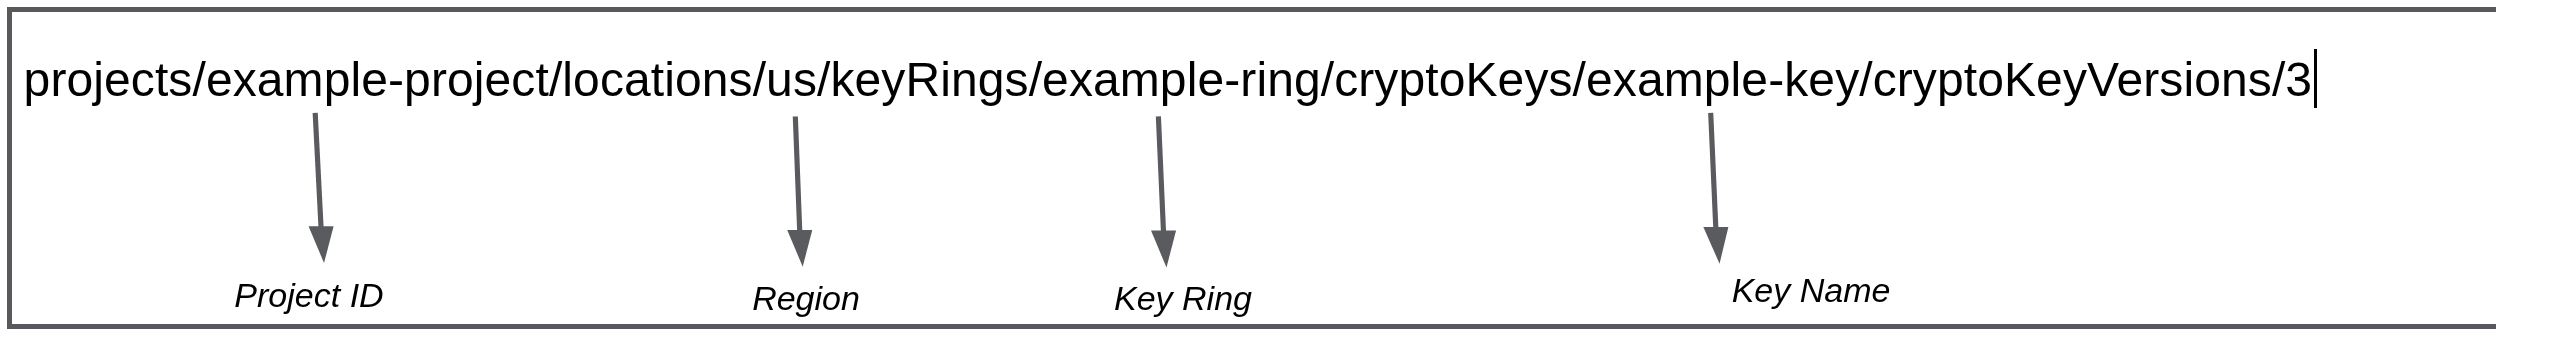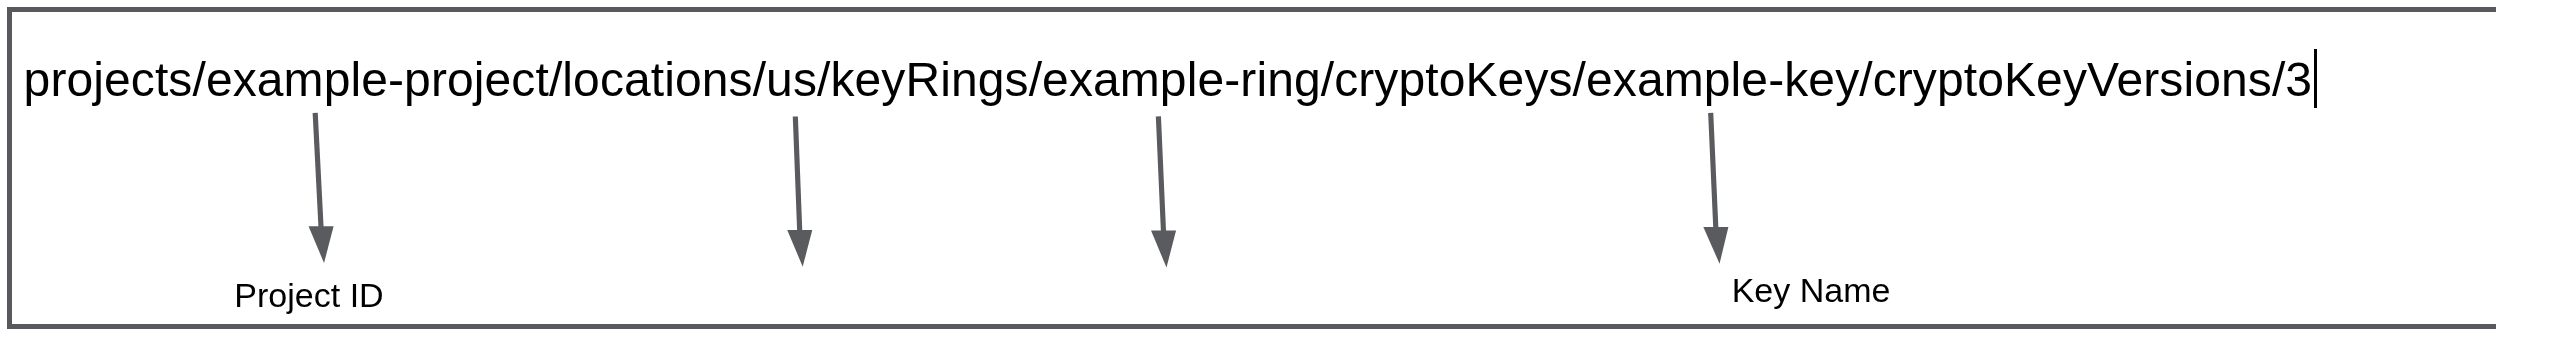--- a/index.html
+++ b/index.html
@@ -62,20 +62,21 @@
   .arrow polygon {
     fill: var(--arrow-color, #5a5b5e);
   }
   .seg-label {
     position: absolute;
     transform: translateX(-50%);
     font-size: 34px;
     line-height: 1;
     color: var(--text-color, #000000);
     white-space: nowrap;
+    font-style: italic;
   }
   .label-project-id { left: 309px;  top: 278px; }
   .label-region     { left: 806px; top: 281px; }
   .label-key-ring   { left: 1183px; top: 281px; }
   .label-key-name   { left: 1811px; top: 273px; }
 </style>
 </head>
 <body>
 
 <div class="canvas">
@@ -100,18 +101,20 @@
       <polygon points="1563,313 1597,313 1584,363"></polygon>
     </g>
     <g class="arrow">
       <line x1="2323" y1="153" x2="2330" y2="311"></line>
       <polygon points="2313,308 2347,308 2335,358"></polygon>
     </g>
   </svg>
 
   <div class="seg-label label-project-id">Project ID</div>
 
+  <div class="seg-label label-region">Region</div>
 
+  <div class="seg-label label-key-ring">Key Ring</div>
 
   <div class="seg-label label-key-name">Key Name</div>
 
 </div>
 
 
 </body></html>

